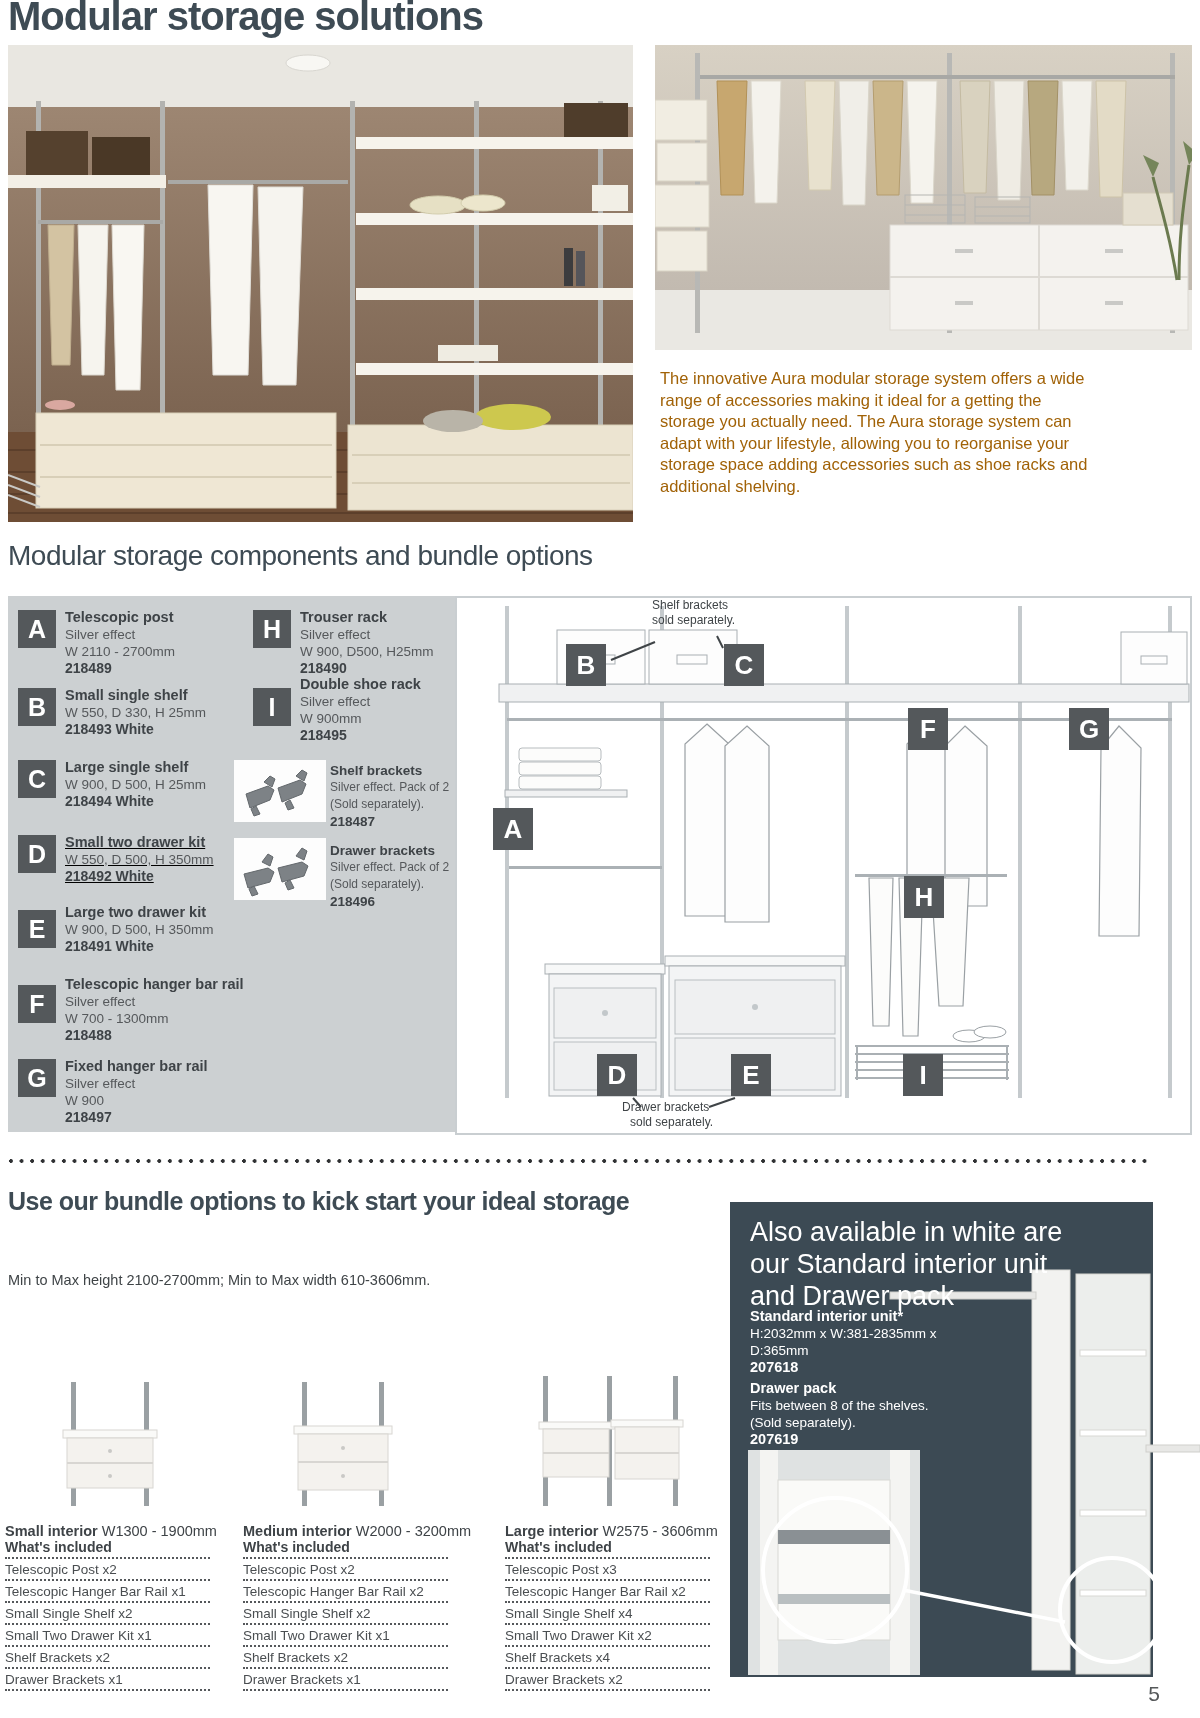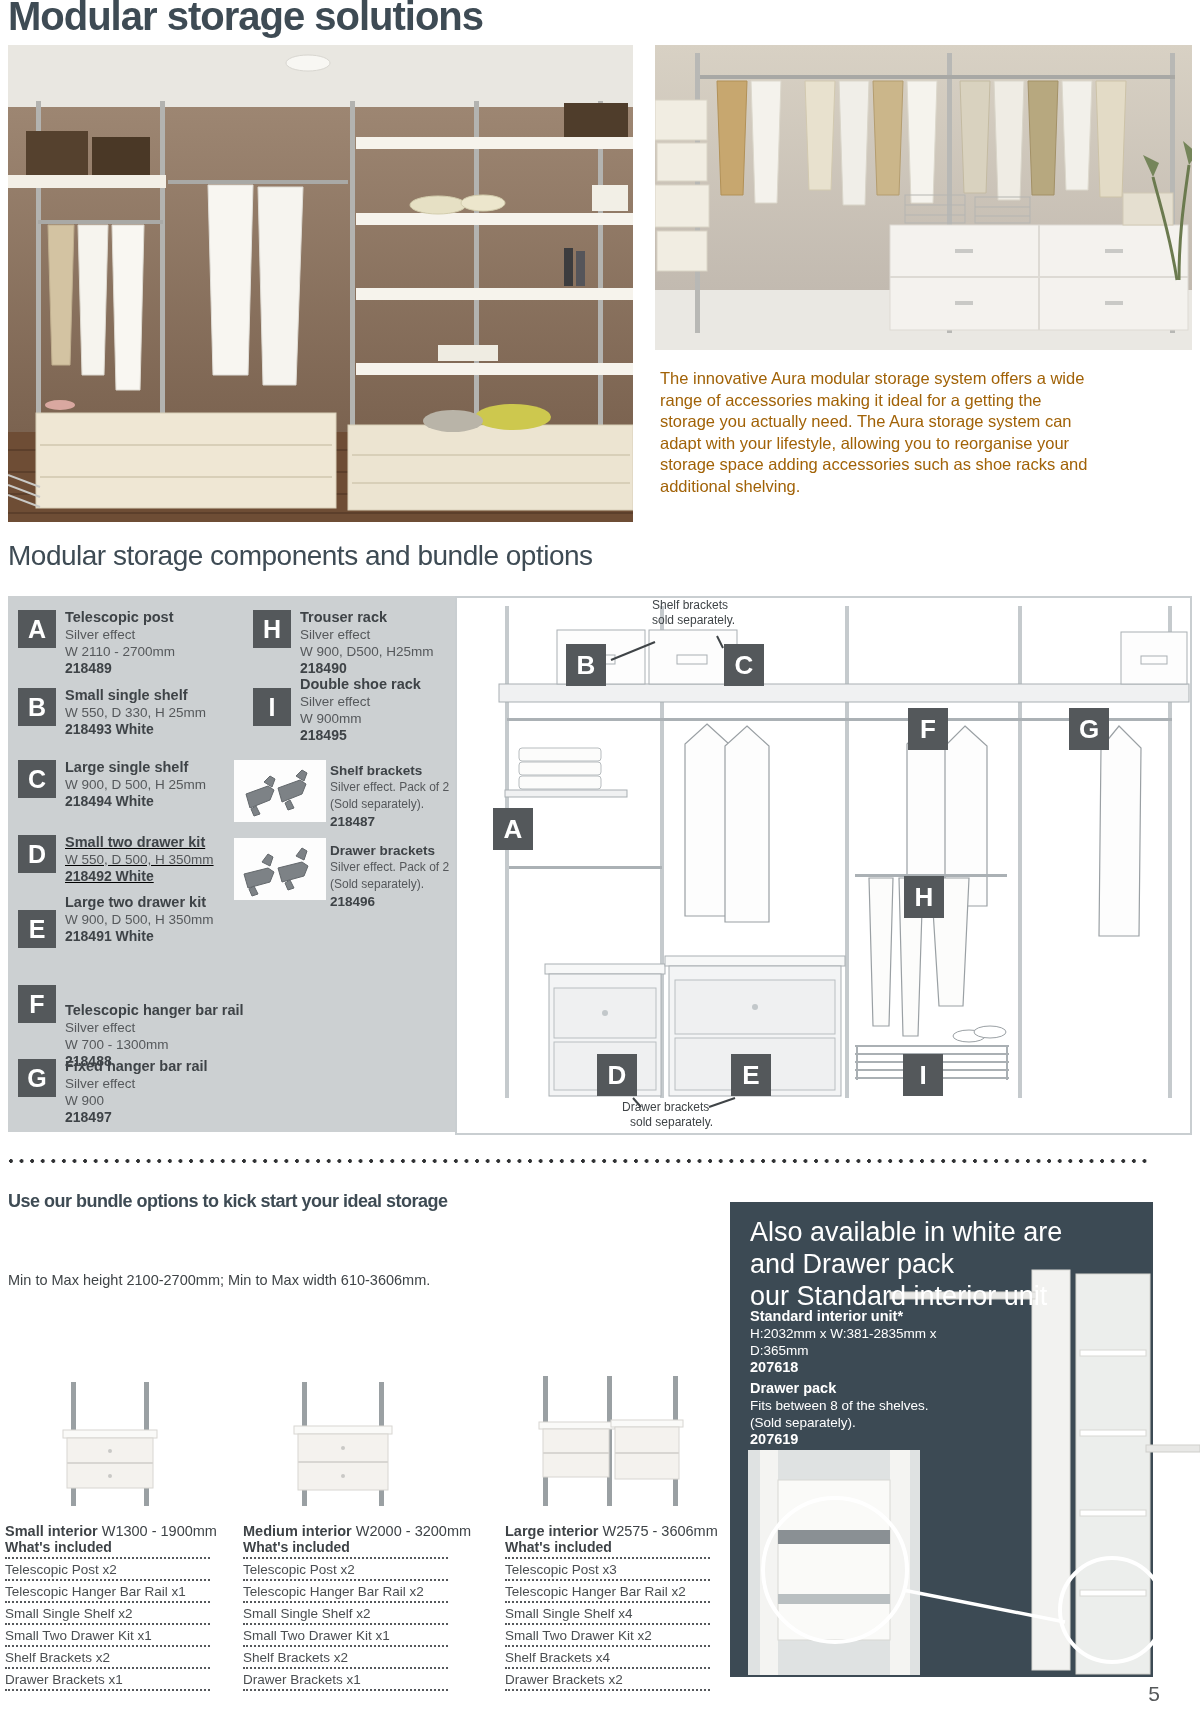--- a/index.html
+++ b/index.html
@@ -26,21 +26,21 @@
   .diagram-box{left:455px;top:596px;width:737px;height:539px;background:#fff;
                border:2px solid #c9ced1;box-sizing:border-box;}
   .diag-label{position:absolute;width:40px;height:42px;background:#54585b;color:#fff;
               font-weight:bold;font-size:26px;display:flex;align-items:center;justify-content:center;z-index:3;}
   .diag-note{position:absolute;font-size:12px;line-height:15px;color:#3f4447;z-index:3;}
   
   .dotted{left:8px;top:1158px;width:1144px;height:6px;
           background-image:radial-gradient(circle at 3px 3px,#2f3133 1.8px,transparent 2.1px);
           background-size:10.6px 6px;background-repeat:repeat-x;}
   
-  .bundle-head{left:8px;top:1186px;font-size:18px;font-weight:bold;color:#3e4b54;
+  .bundle-head{left:8px;top:1186px;font-size:25px;font-weight:bold;color:#3e4b54;
                line-height:31px;letter-spacing:-0.5px;white-space:nowrap;}
   .size-note{left:8px;top:1272px;font-size:14.5px;color:#3f4447;}
   .bundle-col{position:absolute;width:205px;}
   .bundle-title{font-size:14.5px;color:#3e4347;white-space:nowrap;}
   .bundle-title b{font-weight:bold;text-align:right;}
   .bundle-included{font-size:14px;font-weight:bold;color:#3e4347;
                    border-bottom:2px dotted #55585b;padding-bottom:2px;}
   .bundle-item{font-size:13.5px;color:#4a4e51;border-bottom:2px dotted #55585b;
                padding:3px 0 2px 0;}
   
@@ -224,30 +224,30 @@
       <div class="letter-box" style="left:10px;top:239px;">D</div>
       <div class="comp-text" style="left:57px;top:238px;text-decoration:underline;">
         <div class="comp-name">Small two drawer kit</div>
         <div class="comp-spec">W 550, D 500, H 350mm</div>
         <div class="comp-code">218492 White</div>
       </div>
     </div>
 
     <div class="comp-row">
       <div class="letter-box" style="left:10px;top:314px;">E</div>
-      <div class="comp-text" style="left:57px;top:298px;">
+      <div class="comp-text" style="left:57px;top:308px;">
         <div class="comp-name">Large two drawer kit</div>
         <div class="comp-spec">W 900, D 500, H 350mm</div>
         <div class="comp-code">218491 White</div>
       </div>
     </div>
 
     <div class="comp-row">
       <div class="letter-box" style="left:10px;top:389px;">F</div>
-      <div class="comp-text" style="left:57px;top:406px;">
+      <div class="comp-text" style="left:57px;top:380px;">
         <div class="comp-name">Telescopic hanger bar rail</div>
         <div class="comp-spec">Silver effect</div>
         <div class="comp-spec">W 700 - 1300mm</div>
         <div class="comp-code">218488</div>
       </div>
     </div>
 
     <div class="comp-row">
       <div class="letter-box" style="left:10px;top:463px;">G</div>
       <div class="comp-text" style="left:57px;top:462px;">
@@ -485,22 +485,22 @@
     <div class="bundle-item">Telescopic Hanger Bar Rail x2</div>
     <div class="bundle-item">Small Single Shelf x4</div>
     <div class="bundle-item">Small Two Drawer Kit x2</div>
     <div class="bundle-item">Shelf Brackets x4</div>
     <div class="bundle-item">Drawer Brackets x2</div>
   </div>
 
   <div class="abs white-panel">
     <div class="wp-head">
       <div>Also available in white are</div>
+      <div>our Standard interior unit</div>
       <div>and Drawer pack</div>
-      <div>our Standard interior unit</div>
     </div>
     <div class="wp-text">
       <div class="wp-bold">Standard interior unit*</div>
       <div class="wp-line">H:2032mm x W:381-2835mm x</div>
       <div class="wp-line">D:365mm</div>
       <div class="wp-bold">207618</div>
       <div class="wp-bold" style="margin-top:4px;">Drawer pack</div>
       <div class="wp-line">Fits between 8 of the shelves.</div>
       <div class="wp-line">(Sold separately).</div>
       <div class="wp-bold">207619</div>

